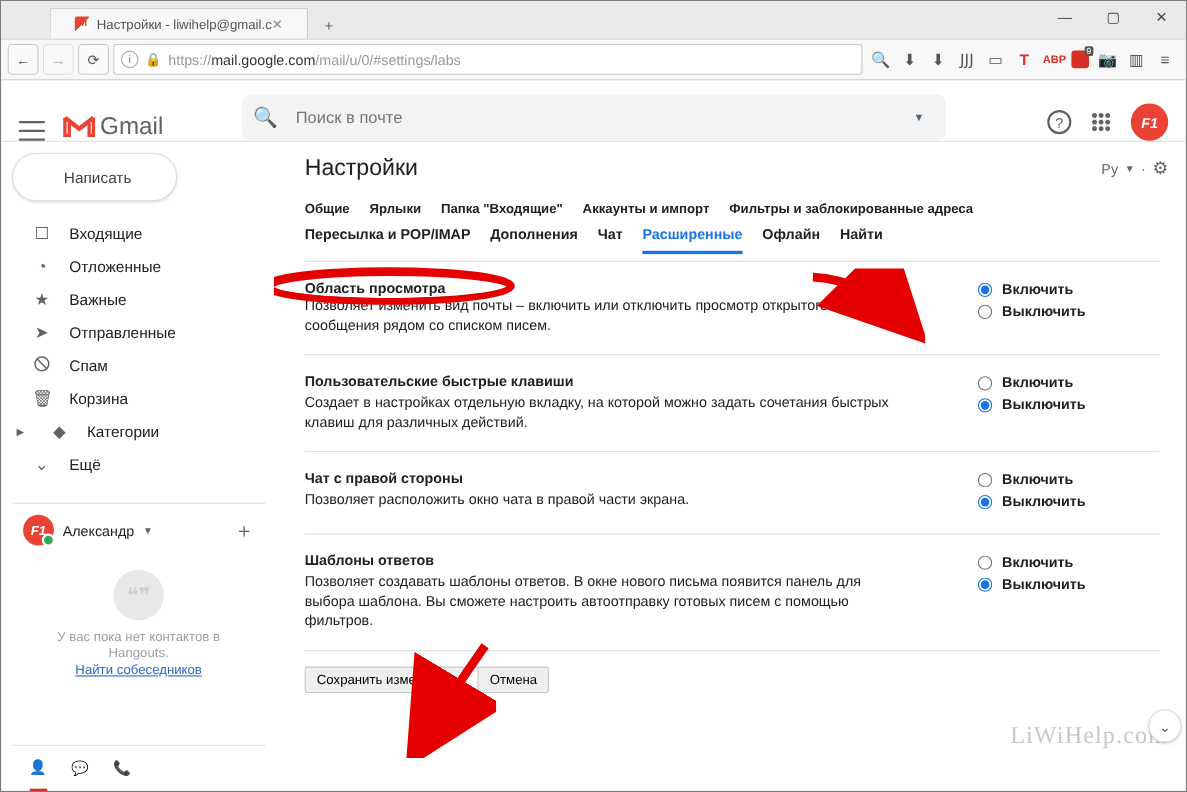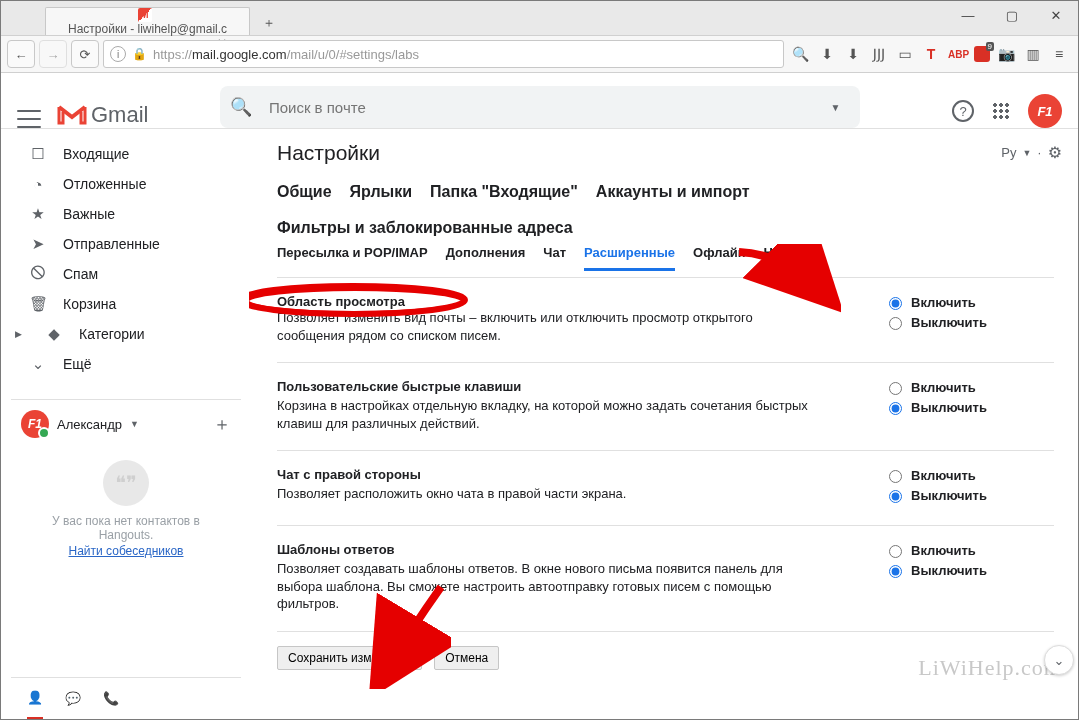--- a/index.html
+++ b/index.html
@@ -39,21 +39,20 @@
     border: 1px solid #c8c8c8;
     border-bottom: none;
     border-radius: 2px 2px 0 0;
     display: flex;
     align-items: center;
     padding: 0 22px;
     font-size: 12px;
     color: #555;
     min-width: 200px;
     margin-right: 6px;
-    flex-direction: column;
   }
   .tab .favicon {
     width: 14px; height: 14px;
     background: linear-gradient(135deg,#ea4335 0 50%,#fff 50% 100%);
     border-radius: 2px;
     margin-right: 6px;
     flex-shrink: 0;
     display:inline-block;
     position:relative;
   }
@@ -237,21 +236,21 @@
     color:#5f6368;
   }
   .sidebar-footer .active{ color:#202124; border-bottom:3px solid #d93025; height:42px; display:flex;align-items:center;}
 
   
   .content{ flex:1; padding: 12px 24px 0 28px; overflow:auto; position:relative;}
   .content h1{ font-size:21px; font-weight:400; margin:0 0 14px; color:#202124;}
   .lang{ position:absolute; right:16px; top:14px; color:#5f6368; font-size:13px; display:flex; align-items:center; gap:6px;}
   .lang .gear{ font-size:16px;}
 
-  .tabrow{ display:flex; flex-wrap:wrap; gap:18px; font-size:16px; font-weight:bold; color:#202124;
+  .tabrow{ display:flex; flex-wrap:wrap; gap:18px; font-size:12px; font-weight:bold; color:#202124;
     padding: 4px 0 8px; }
   .tabrow .t{ cursor:pointer; }
   .tabrow2{ display:flex; flex-wrap:wrap; gap:18px; font-size:13px; font-weight:bold; color:#202124;
     padding-bottom:6px; border-bottom:1px solid var(--border); }
   .tabrow2 .t{ cursor:pointer; padding-bottom:8px; }
   .tabrow2 .t.active{ color:var(--blue); border-bottom:3px solid var(--blue); }
 
   .setting{
     display:flex; border-bottom:1px solid var(--border);
     padding: 16px 0 18px;
@@ -361,20 +360,24 @@
   <div class="hdr-right">
     <div class="help-circle">?</div>
     <div class="apps-grid"></div>
     <div class="avatar">F1</div>
   </div>
 </div>
 
 <div class="app">
 
   <div class="sidebar">
+    <div class="compose">
+      <span class="plus">＋</span>
+      <span>Написать</span>
+    </div>
 
     <div id="nav-list">
         <div class="nav-item">
           <span class="ico">☐</span>
           <span>Входящие</span>
         </div>
         <div class="nav-item">
           <span class="ico">◔</span>
           <span>Отложенные</span>
         </div>
@@ -463,21 +466,21 @@
             </label>
             <label>
               <input type="radio" name="opt0" style="">
               <span>Выключить</span>
             </label>
           </div>
         </div>
         <div class="setting">
           <div class="left">
             <div class="title">Пользовательские быстрые клавиши</div>
-            <div class="desc">Корзина в настройках отдельную вкладку, на которой можно задать сочетания быстрых клавиш для различных действий.</div>
+            <div class="desc">Создает в настройках отдельную вкладку, на которой можно задать сочетания быстрых клавиш для различных действий.</div>
           </div>
           <div class="right">
             <label>
               <input type="radio" name="opt1" style="">
               <span>Включить</span>
             </label>
             <label>
               <input type="radio" name="opt1" checked="" style="">
               <span>Выключить</span>
             </label>

